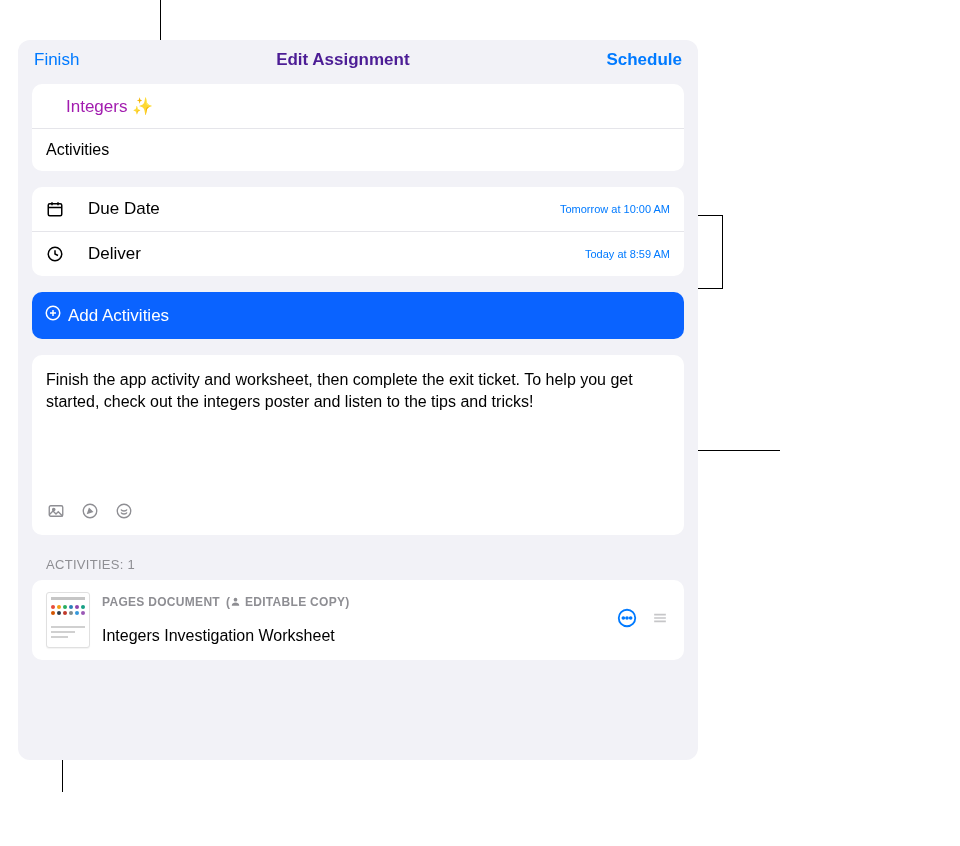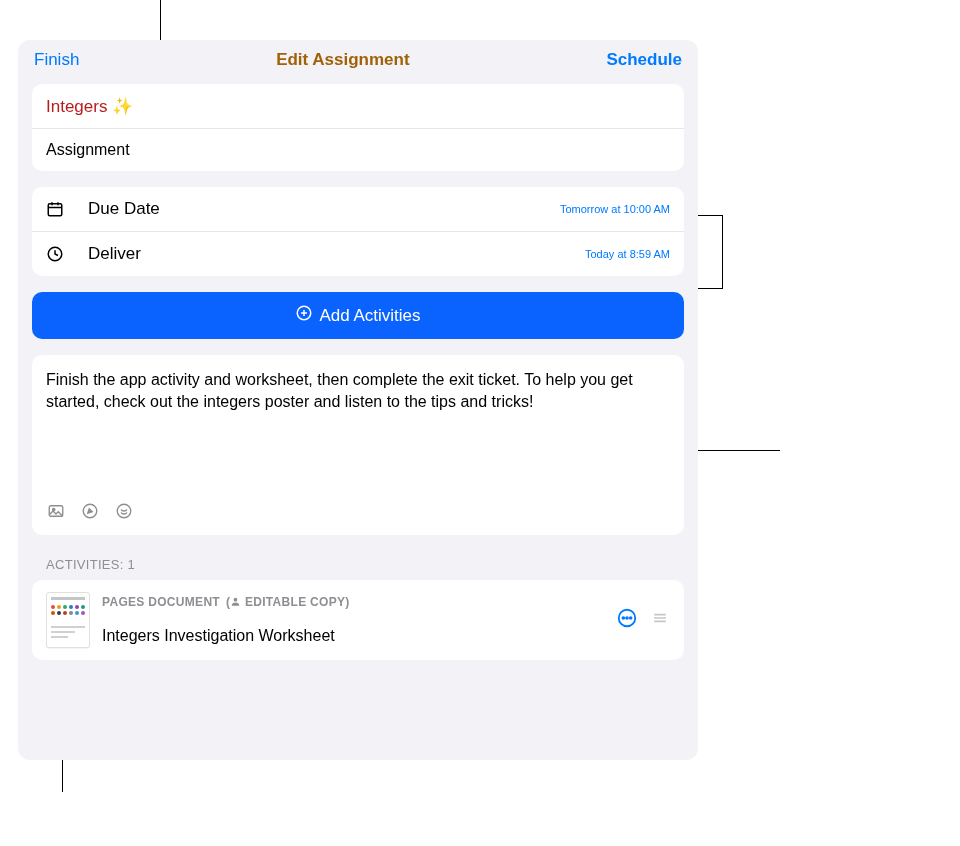--- a/index.html
+++ b/index.html
@@ -41,21 +41,21 @@
     }
     .hdr-btn {
       font-size: 17px;
       color: #007aff;
       cursor: pointer;
     }
     .hdr-btn.strong { font-weight: 600; }
     .hdr-title {
       font-size: 17px;
       font-weight: 600;
-      color: #a16207;
+      color: #4c1d95;
     }
     .card {
       background: #fff;
       margin: 0 14px 16px 14px;
       border-radius: 10px;
       overflow: hidden;
     }
     .row {
       display: flex;
       align-items: center;
@@ -67,36 +67,37 @@
     .row + .row { border-top: 1px solid #e5e5ea; }
     .row.full { width: 100%; }
     .row .left { display: flex; align-items: center; gap: 24px; }
     .row .value-link { color: #007aff; font-size: 11px; }
     .title-input {
       width: 100%;
       border: none;
       font-size: 17px;
       padding: 0;
       outline: none;
-      color: #b91c1c;
+      color: #a21caf;
+      margin-left: 20px;
     }
     .subject {
       font-size: 16px;
       color: #000;
     }
     .icon-inline { width: 18px; height: 18px; display:inline-flex; align-items:center; justify-content:center;}
     .add-btn {
       margin: 0 14px 16px 14px;
       background: #0a63ff;
       color: #fff;
       border-radius: 10px;
       padding: 12px;
       display: flex;
       align-items: center;
-      justify-content: center;
+      justify-content: flex-start;
       gap: 6px;
       font-size: 17px;
       cursor: pointer;
     }
     .desc-card {
       background: #fff;
       margin: 0 14px 16px 14px;
       border-radius: 10px;
       padding: 14px;
       display: flex;
@@ -202,21 +203,21 @@
     <span class="hdr-btn">Finish</span>
     <span class="hdr-title">Edit Assignment</span>
     <span class="hdr-btn strong">Schedule</span>
   </div>
 
   <div class="card">
     <div class="row full">
       <input class="title-input" value="Integers ✨" style="">
     </div>
     <div class="row full">
-      <span class="subject">Assignment</span>
+      <span class="subject">Activities</span>
     </div>
   </div>
 
   <div class="card">
     <div class="row">
       <div class="left">
         <span class="icon-inline">
           <svg viewBox="0 0 24 24" width="18" height="18" fill="none" stroke="#000" stroke-width="2">
               <rect x="3" y="5" width="18" height="16" rx="2"></rect>
               <line x1="3" y1="10" x2="21" y2="10"></line>

